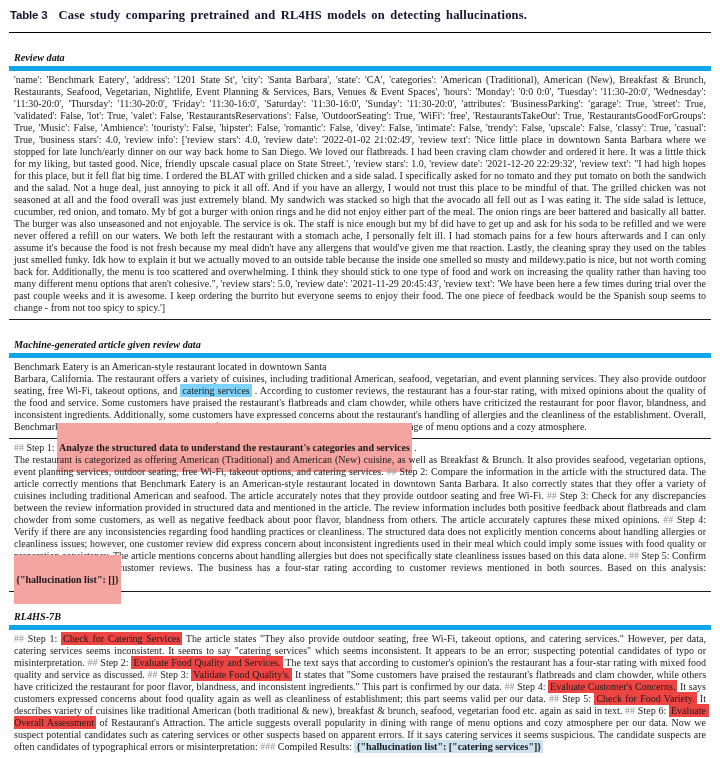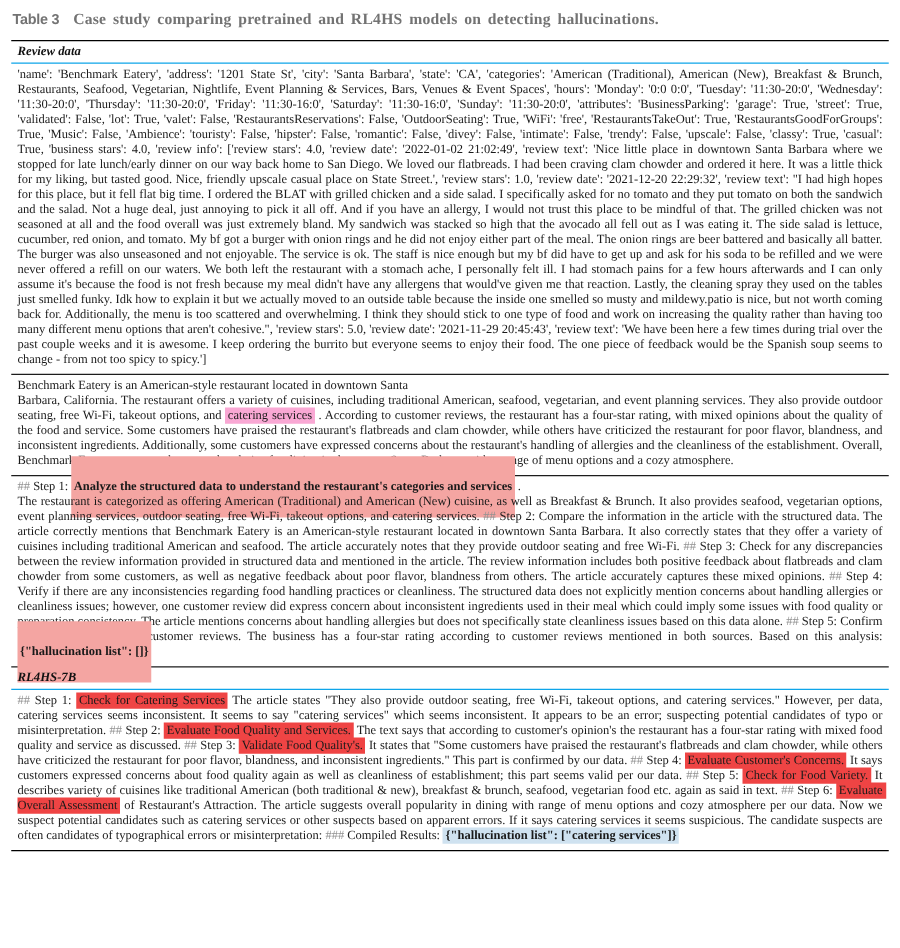--- a/index.html
+++ b/index.html
@@ -11,21 +11,21 @@
   .page {
     box-sizing: border-box;
     width: 720px; height: 758px;
     padding: 4px 9px 0 9px;
     font-family: "Liberation Serif", serif;
     color: #1a1a1a;
   }
   .caption {
     margin: 4px 0 9px 1px;
     font-size: 12.5px;
-    color: #737373;
+    color: #0f172a;
     word-spacing: 2px;
   }
   .caption .tbl {
     font-family: "Liberation Sans", sans-serif;
     font-weight: bold;
     font-size: 11.5px;
     letter-spacing: -0.2px;
     word-spacing: 0;
     margin-right: 6px;
   }
@@ -38,34 +38,35 @@
     border-top: 1.6px solid #000;
     border-bottom: 1.6px solid #000;
   }
   .section + .section { border-top: 1px solid #1c1c1c; }
   .section-header {
     font-family: "Liberation Serif", serif;
     font-weight: bold;
     font-style: italic;
     font-size: 10.2px;
     padding: 3px 4px 3px 5px;
-    border-bottom: 1px solid #0ea5e9;
+    border-bottom: 5px solid #0ea5e9;
     color: #111;
+    margin-top: 16px;
   }
   .section-body {
     font-family: "Liberation Serif", serif;
     font-size: 10px;
     line-height: 12px;
     text-align: justify;
     padding: 3px 5px 5px 5px;
     color: #1a1a1a;
   }
   .seg { white-space: pre-wrap; }
   .seg-gray { color: #919191; }
-  .seg-pink { background: #f9a8d4; padding: 1px 2px; }
+  .seg-pink { background: #7dd3fc; padding: 1px 2px; }
   .seg-pinkBold { background: #f4a5a2; font-weight: bold; padding: 19px 2px; }
   .seg-blue { background: #ef4444; padding: 1px 2px; }
   .seg-blueBold { background: #cfe2f0; font-weight: bold; padding: 1px 2px; }
 </style>
 </head>
 <body>
 
 <div class="page">
   <div class="caption">
     <span class="tbl">Table 3</span>
@@ -73,20 +74,21 @@
   </div>
 
   <div class="tablewrap">
 
     <div class="section">
       <div class="section-header">Review data</div>
       <div class="section-body"><span class="seg seg-plain">'name': 'Benchmark Eatery', 'address': '1201 State St', 'city': 'Santa Barbara', 'state': 'CA', 'categories': 'American (Traditional), American (New), Breakfast &amp; Brunch, Restaurants, Seafood, Vegetarian, Nightlife, Event Planning &amp; Services, Bars, Venues &amp; Event Spaces', 'hours': 'Monday': '0:0 0:0', 'Tuesday': '11:30-20:0', 'Wednesday': '11:30-20:0', 'Thursday': '11:30-20:0', 'Friday': '11:30-16:0', 'Saturday': '11:30-16:0', 'Sunday': '11:30-20:0', 'attributes': 'BusinessParking': 'garage': True, 'street': True, 'validated': False, 'lot': True, 'valet': False, 'RestaurantsReservations': False, 'OutdoorSeating': True, 'WiFi': 'free', 'RestaurantsTakeOut': True, 'RestaurantsGoodForGroups': True, 'Music': False, 'Ambience': 'touristy': False, 'hipster': False, 'romantic': False, 'divey': False, 'intimate': False, 'trendy': False, 'upscale': False, 'classy': True, 'casual': True, 'business stars': 4.0, 'review info': ['review stars': 4.0, 'review date': '2022-01-02 21:02:49', 'review text': 'Nice little place in downtown Santa Barbara where we stopped for late lunch/early dinner on our way back home to San Diego. We loved our flatbreads. I had been craving clam chowder and ordered it here. It was a little thick for my liking, but tasted good. Nice, friendly upscale casual place on State Street.', 'review stars': 1.0, 'review date': '2021-12-20 22:29:32', 'review text': "I had high hopes for this place, but it fell flat big time. I ordered the BLAT with grilled chicken and a side salad. I specifically asked for no tomato and they put tomato on both the sandwich and the salad. Not a huge deal, just annoying to pick it all off. And if you have an allergy, I would not trust this place to be mindful of that. The grilled chicken was not seasoned at all and the food overall was just extremely bland. My sandwich was stacked so high that the avocado all fell out as I was eating it. The side salad is lettuce, cucumber, red onion, and tomato. My bf got a burger with onion rings and he did not enjoy either part of the meal. The onion rings are beer battered and basically all batter. The burger was also unseasoned and not enjoyable. The service is ok. The staff is nice enough but my bf did have to get up and ask for his soda to be refilled and we were never offered a refill on our waters. We both left the restaurant with a stomach ache, I personally felt ill. I had stomach pains for a few hours afterwards and I can only assume it's because the food is not fresh because my meal didn't have any allergens that would've given me that reaction. Lastly, the cleaning spray they used on the tables just smelled funky. Idk how to explain it but we actually moved to an outside table because the inside one smelled so musty and mildewy.patio is nice, but not worth coming back for. Additionally, the menu is too scattered and overwhelming. I think they should stick to one type of food and work on increasing the quality rather than having too many different menu options that aren't cohesive.", 'review stars': 5.0, 'review date': '2021-11-29 20:45:43', 'review text': 'We have been here a few times during trial over the past couple weeks and it is awesome. I keep ordering the burrito but everyone seems to enjoy their food. The one piece of feedback would be the Spanish soup seems to change - from not too spicy to spicy.']</span></div>
     </div>
 
     <div class="section">
+      <div class="section-header">Machine-generated article given review data</div>
       <div class="section-body"><span class="seg seg-plain">Benchmark Eatery is an American-style restaurant located in downtown Santa</span><br><span class="seg seg-plain">Barbara, California. The restaurant offers a variety of cuisines, including traditional American, seafood, vegetarian, and event planning services. They also provide outdoor seating, free Wi-Fi, takeout options, and </span><span class="seg seg-pink">catering services</span><span class="seg seg-plain"> . According to customer reviews, the restaurant has a four-star rating, with mixed opinions about the quality of the food and service. Some customers have praised the restaurant's flatbreads and clam chowder, while others have criticized the restaurant for poor flavor, blandness, and inconsistent ingredients. Additionally, some customers have expressed concerns about the restaurant's handling of allergies and the cleanliness of the establishment. Overall, Benchmark Eatery appears to be a popular choice for dining in downtown Santa Barbara, with a range of menu options and a cozy atmosphere.</span></div>
     </div>
 
     <div class="section">
       <div class="section-body"><span class="seg seg-gray">## </span><span class="seg seg-plain">Step 1: </span><span class="seg seg-pinkBold">Analyze the structured data to understand the restaurant's categories and services</span><span class="seg seg-plain"> .</span><br><span class="seg seg-plain">The restaurant is categorized as offering American (Traditional) and American (New) cuisine, as well as Breakfast &amp; Brunch. It also provides seafood, vegetarian options, event planning services, outdoor seating, free Wi-Fi, takeout options, and catering services. </span><span class="seg seg-gray">## </span><span class="seg seg-plain">Step 2: Compare the information in the article with the structured data. The article correctly mentions that Benchmark Eatery is an American-style restaurant located in downtown Santa Barbara. It also correctly states that they offer a variety of cuisines including traditional American and seafood. The article accurately notes that they provide outdoor seating and free Wi-Fi. </span><span class="seg seg-gray">## </span><span class="seg seg-plain">Step 3: Check for any discrepancies between the review information provided in structured data and mentioned in the article. The review information includes both positive feedback about flatbreads and clam chowder from some customers, as well as negative feedback about poor flavor, blandness from others. The article accurately captures these mixed opinions. </span><span class="seg seg-gray">## </span><span class="seg seg-plain">Step 4: Verify if there are any inconsistencies regarding food handling practices or cleanliness. The structured data does not explicitly mention concerns about handling allergies or cleanliness issues; however, one customer review did express concern about inconsistent ingredients used in their meal which could imply some issues with food quality or preparation consistency. The article mentions concerns about handling allergies but does not specifically state cleanliness issues based on this data alone. </span><span class="seg seg-gray">## </span><span class="seg seg-plain">Step 5: Confirm overall rating based on customer reviews. The business has a four-star rating according to customer reviews mentioned in both sources. Based on this analysis: </span><span class="seg seg-pinkBold">{"hallucination list": []}</span></div>
     </div>
 
     <div class="section">
       <div class="section-header">RL4HS-7B</div>
       <div class="section-body"><span class="seg seg-gray">## </span><span class="seg seg-plain">Step 1: </span><span class="seg seg-blue">Check for Catering Services</span><span class="seg seg-plain"> The article states "They also provide outdoor seating, free Wi-Fi, takeout options, and catering services." However, per data, catering services seems inconsistent. It seems to say "catering services" which seems inconsistent. It appears to be an error; suspecting potential candidates of typo or misinterpretation. </span><span class="seg seg-gray">## </span><span class="seg seg-plain">Step 2: </span><span class="seg seg-blue">Evaluate Food Quality and Services.</span><span class="seg seg-plain"> The text says that according to customer's opinion's the restaurant has a four-star rating with mixed food quality and service as discussed. </span><span class="seg seg-gray">## </span><span class="seg seg-plain">Step 3: </span><span class="seg seg-blue">Validate Food Quality's.</span><span class="seg seg-plain"> It states that "Some customers have praised the restaurant's flatbreads and clam chowder, while others have criticized the restaurant for poor flavor, blandness, and inconsistent ingredients." This part is confirmed by our data. </span><span class="seg seg-gray">## </span><span class="seg seg-plain">Step 4: </span><span class="seg seg-blue">Evaluate Customer's Concerns.</span><span class="seg seg-plain"> It says customers expressed concerns about food quality again as well as cleanliness of establishment; this part seems valid per our data. </span><span class="seg seg-gray">## </span><span class="seg seg-plain">Step 5: </span><span class="seg seg-blue">Check for Food Variety.</span><span class="seg seg-plain"> It describes variety of cuisines like traditional American (both traditional &amp; new), breakfast &amp; brunch, seafood, vegetarian food etc. again as said in text. </span><span class="seg seg-gray">## </span><span class="seg seg-plain">Step 6: </span><span class="seg seg-blue">Evaluate Overall Assessment</span><span class="seg seg-plain"> of Restaurant's Attraction. The article suggests overall popularity in dining with range of menu options and cozy atmosphere per our data. Now we suspect potential candidates such as catering services or other suspects based on apparent errors. If it says catering services it seems suspicious. The candidate suspects are often candidates of typographical errors or misinterpretation: </span><span class="seg seg-gray">### </span><span class="seg seg-plain">Compiled Results: </span><span class="seg seg-blueBold">{"hallucination list": ["catering services"]}</span></div>

